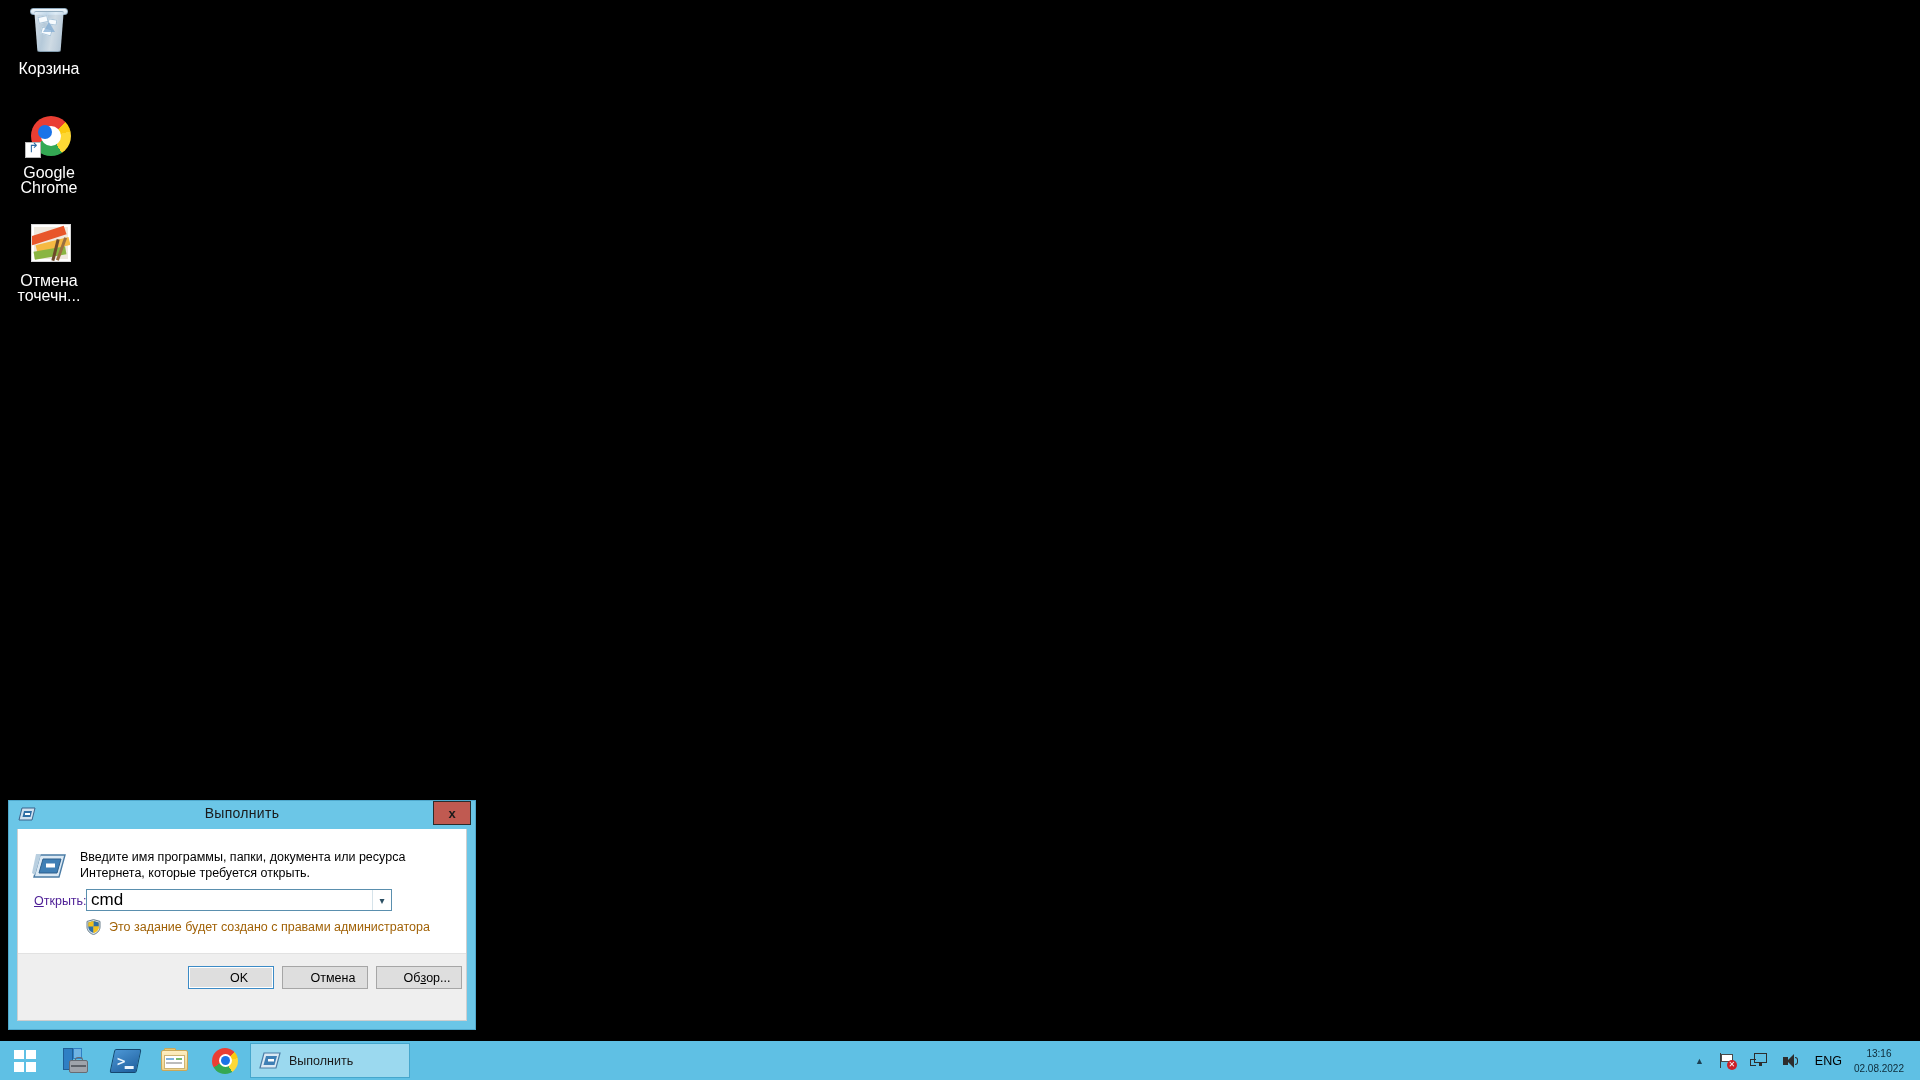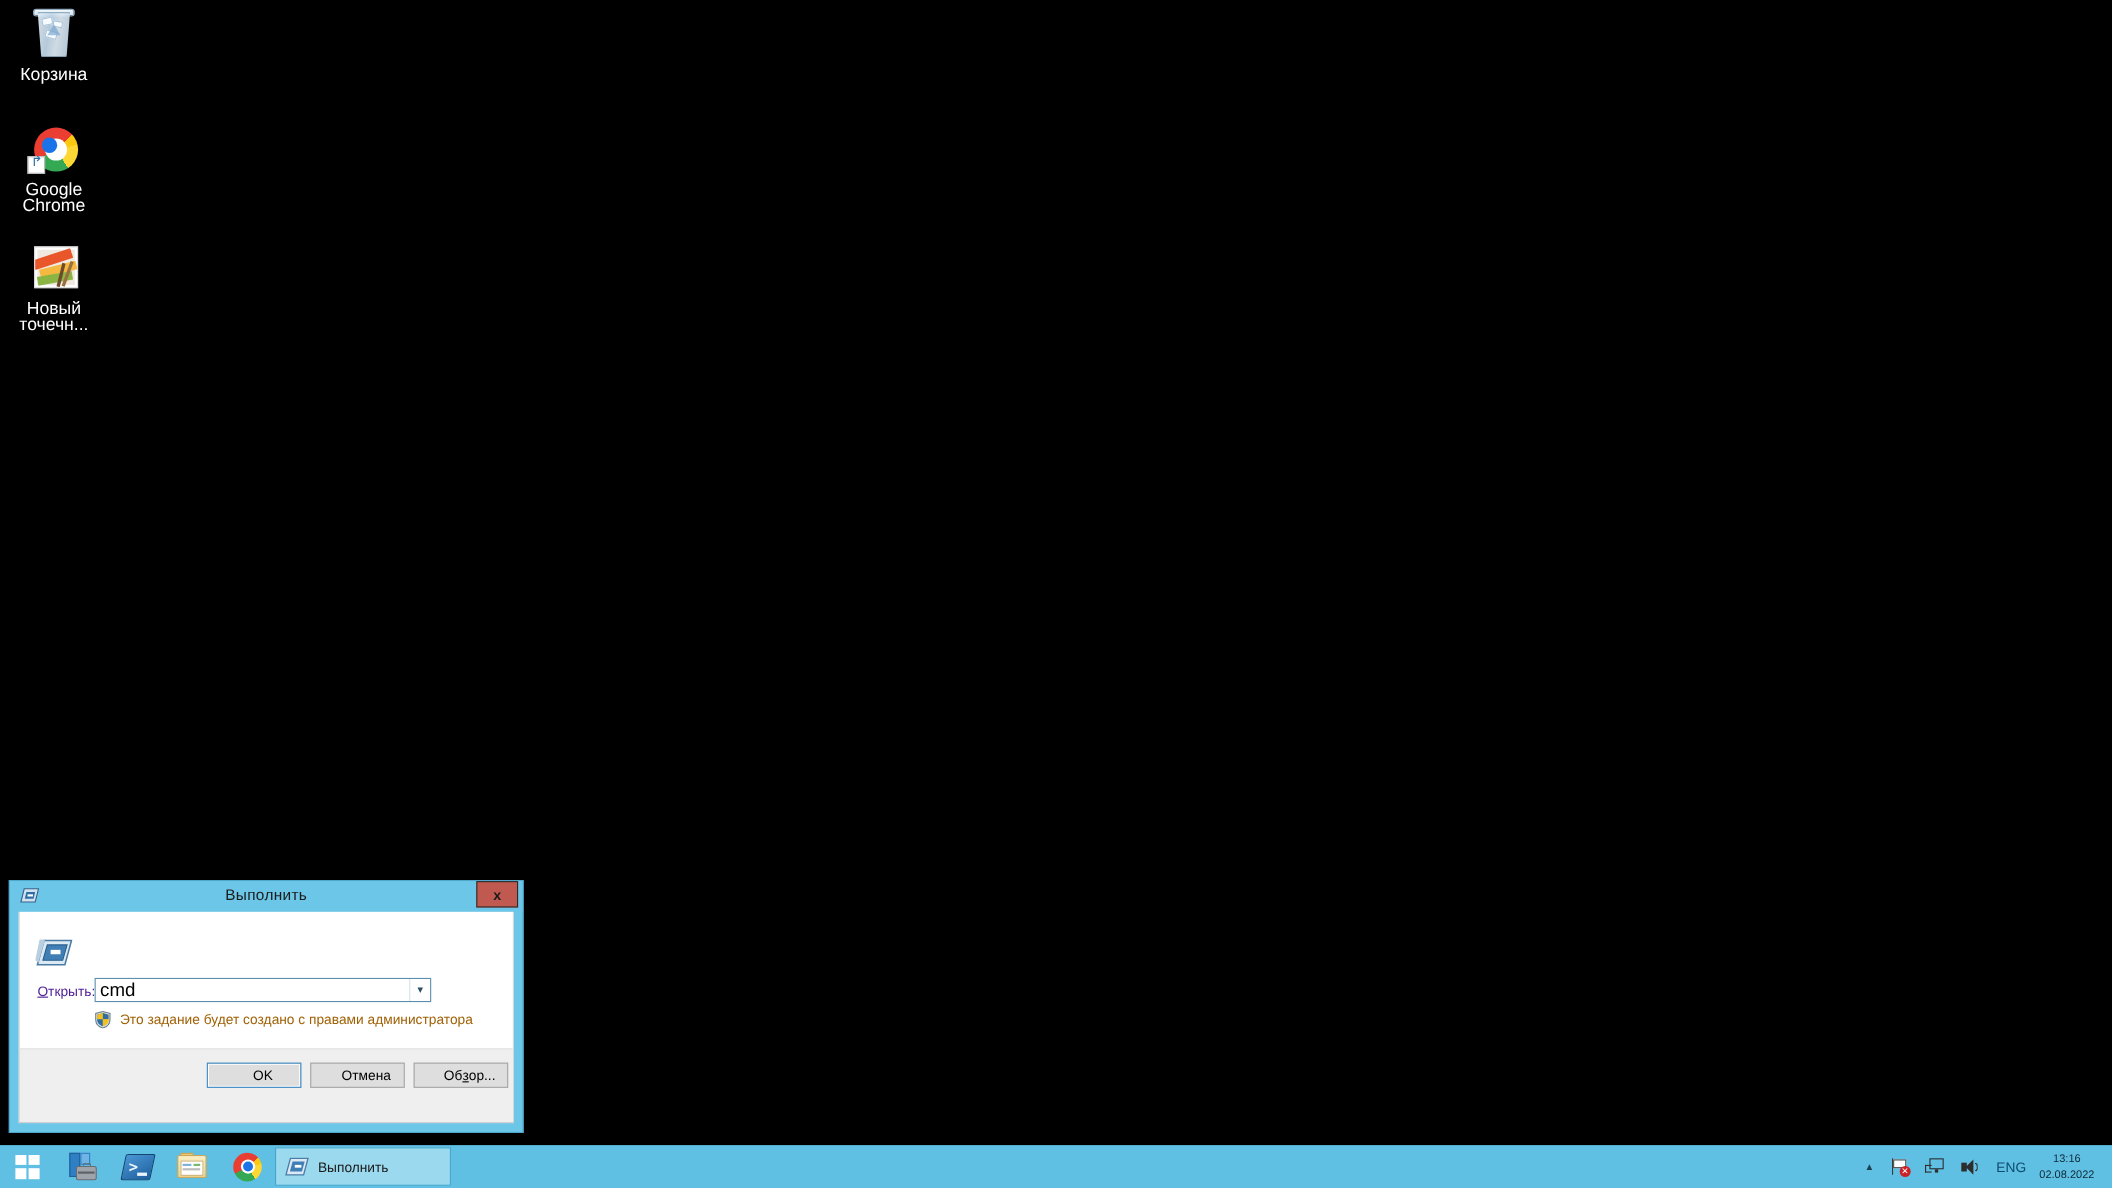--- a/index.html
+++ b/index.html
@@ -227,21 +227,21 @@
   .net { position:relative; width:18px; height:16px; }
   .net-mon{ position:absolute; left:4px; top:0px; width:13px; height:10px; border:1.6px solid #2d2d2d; }
   .net-st{ position:absolute; left:9px; top:10px; width:3px; height:3px; background:#2d2d2d; }
   .net-plug{ position:absolute; left:0px; top:6px; width:6px; height:7px; border:1.6px solid #2d2d2d; border-right:none; }
   .spk { position:relative; width:18px; height:16px; }
   .spk-c{ position:absolute; left:1px; top:4px; width:5px; height:8px; background:#2d2d2d; }
   .spk-t{ position:absolute; left:5px; top:1px; width:0; height:0; border-top:7px solid transparent;
           border-bottom:7px solid transparent; border-right:7px solid #2d2d2d; }
   .spk-w1{ position:absolute; left:13px; top:4px; width:3px; height:8px;
            border:1.6px solid #2d2d2d; border-left:none; border-radius:0 5px 5px 0; }
-  .tray-lang { font-size:12.5px; color:#0c4a6e; padding:0 8px; }
+  .tray-lang { font-size:12.5px; color:#000000; padding:0 8px; }
   #clock { text-align:center; line-height:15px; font-size:10px; color:#0d2a38; padding:0 10px 0 4px; }
 </style>
 </head>
 <body>
 
 <div id="screen">
 
   <div id="desktop">
 
     <div class="desk-icon" style="left:3px; top:8px;">
@@ -270,21 +270,21 @@
         <div class="bmp">
           <div class="bmp-canvas">
             <div class="bmp-s1"></div>
             <div class="bmp-s2"></div>
             <div class="bmp-s3"></div>
             <div class="bmp-br1"></div>
             <div class="bmp-br2"></div>
           </div>
         </div>
       </div>
-      <div class="lbl">Новый точечн...</div>
+      <div class="lbl">Отмена точечн...</div>
     </div>
 
   </div>
 
   <div id="run-dialog">
 
     <div id="run-titlebar">
       <span class="tb-icon">
         <svg width="18" height="15" viewBox="0 0 18 15">
           <polygon points="4,1 17,1 14,13 1,13" fill="#cfe0ef" stroke="#39628b" stroke-width="1"></polygon>
@@ -301,20 +301,21 @@
       <div id="run-upper">
         <span class="run-bigicon">
           <svg width="34" height="28" viewBox="0 0 34 28">
             <polygon points="8,2 33,2 27,24 2,24" fill="#dbe9f4" stroke="#4b7ca5" stroke-width="1.4"></polygon>
             <polygon points="11,6 29,6 25,20 7,20" fill="#3f7fb5" stroke="#2d5f8c" stroke-width="1"></polygon>
             <rect x="14" y="10.5" width="9" height="4" fill="#ffffff"></rect>
             <polygon points="4,1 9,1 3,22 0,20" fill="#b9cfe0"></polygon>
           </svg>
         </span>
 
+        <div class="run-desc">Введите имя программы, папки, документа или ресурса Интернета, которые требуется открыть.</div>
 
         <div class="run-open-label"><u>О</u><span>ткрыть:</span></div>
 
         <div id="run-combo">
           <input id="run-input" type="text" value="cmd" style="">
           <span id="run-combo-arrow">▾</span>
         </div>
 
         <div class="uac-row">
           <span class="uac-shield">

